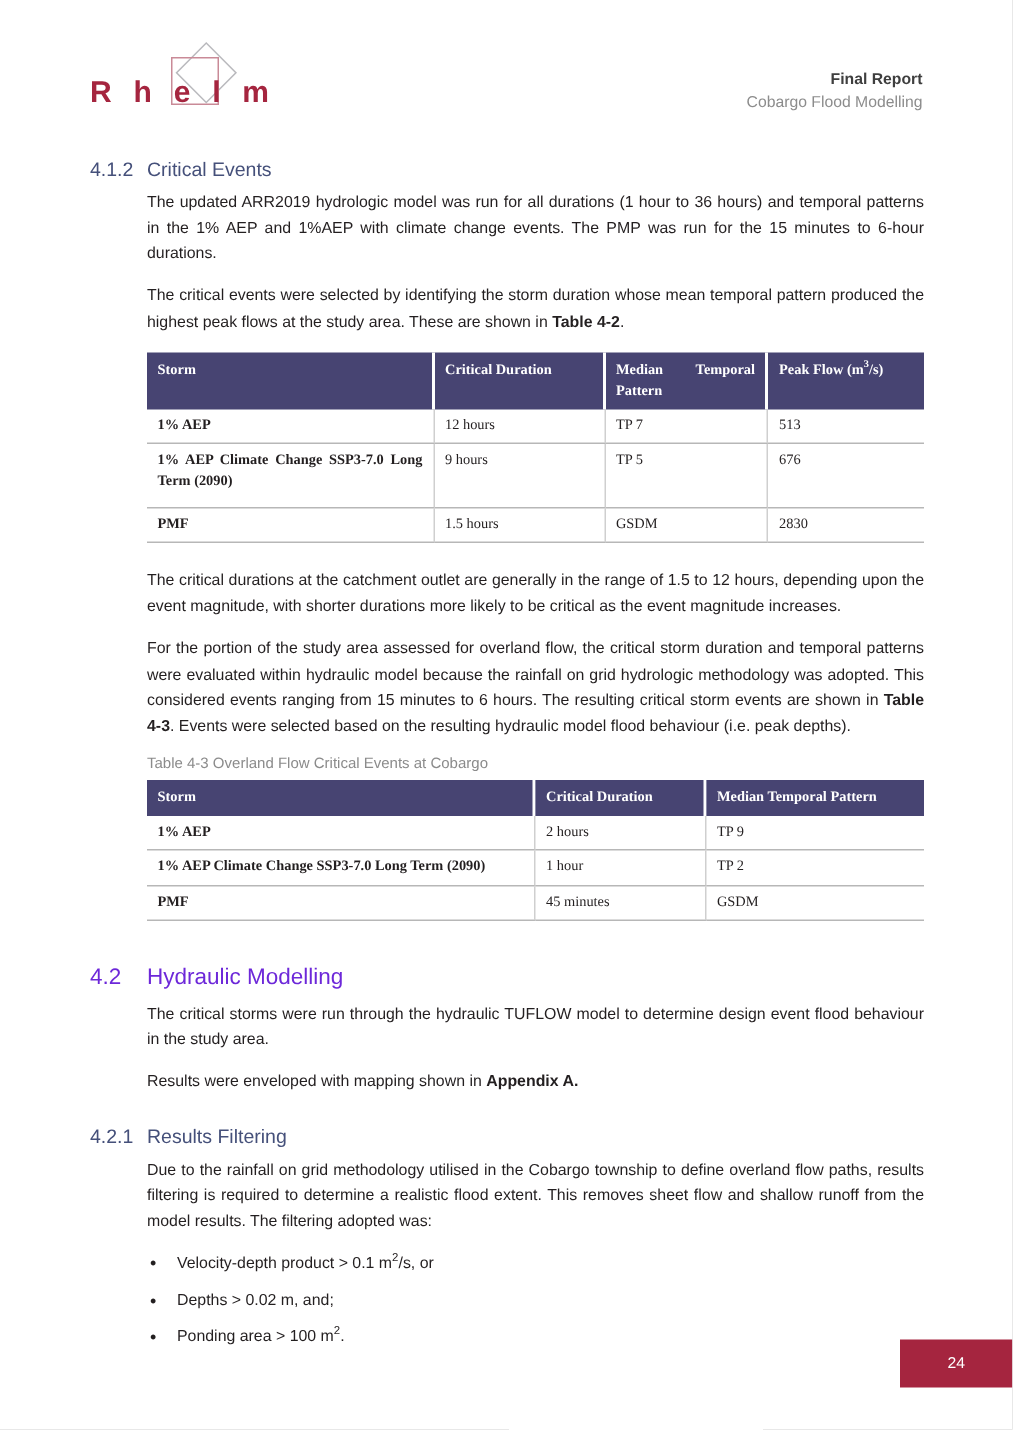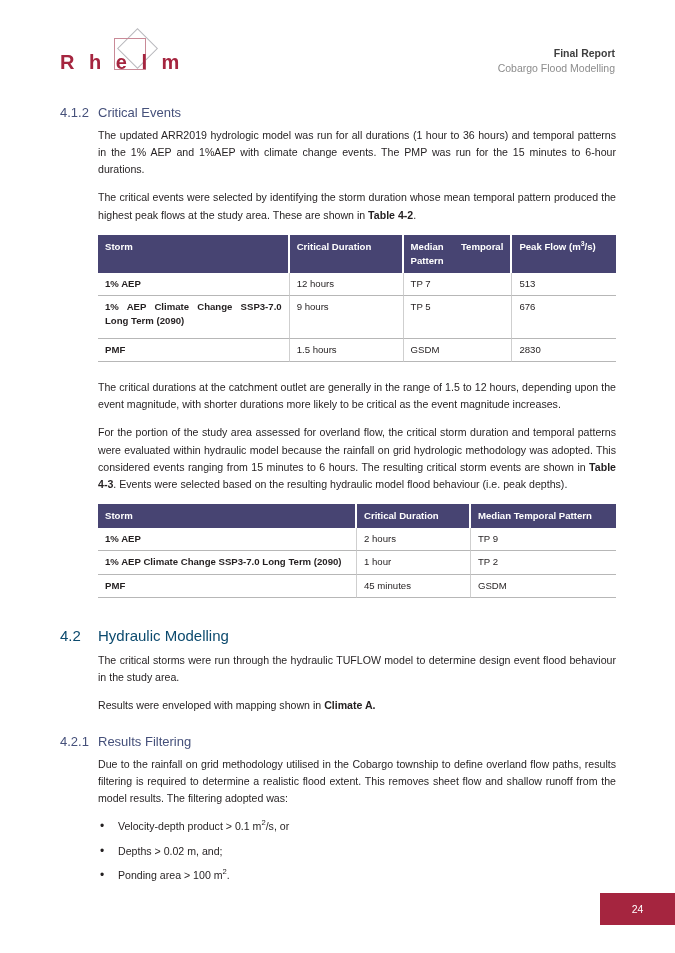--- a/index.html
+++ b/index.html
@@ -100,21 +100,21 @@
   }
   h3.sec-h3 .num {
     display: inline-block;
     width: 38px;
     flex: 0 0 38px;
   }
   h2.sec-h2 {
     margin: 0 0 8px 0;
     font-size: 15px;
     font-weight: normal;
-    color: #0c4a6e;
+    color: #6d28d9;
     display: flex;
   }
   h2.sec-h2 .num {
     display: inline-block;
     width: 38px;
     flex: 0 0 38px;
   }
 
   p.body {
     margin: 0 0 11px 38px;
@@ -132,20 +132,21 @@
   }
 
   
   table.doc-table {
     margin-left: 38px;
     width: 518px;
     border-collapse: separate;
     border-spacing: 0;
     font-size: 9.6px;
     table-layout: fixed;
+    font-family: Liberation Serif, serif;
   }
   table.doc-table thead th {
     background: #474472;
     color: #ffffff;
     font-weight: bold;
     text-align: left;
     padding: 5px 7px;
     vertical-align: top;
     border-right: 2px solid #ffffff;
     line-height: 1.45;
@@ -276,20 +277,21 @@
         </tr>
       </tbody>
     </table>
 
     <div class="spacer-lg"></div>
 
     <p class="body">The critical durations at the catchment outlet are generally in the range of 1.5 to 12 hours, depending upon the event magnitude, with shorter durations more likely to be critical as the event magnitude increases.</p>
 
     <p class="body"><span>For the portion of the study area assessed for overland flow, the critical storm duration and temporal patterns were evaluated within hydraulic model because the rainfall on grid hydrologic methodology was adopted. This considered events ranging from 15 minutes to 6 hours. The resulting critical storm events are shown in </span><b>Table 4-3</b><span>.  Events were selected based on the resulting hydraulic model flood behaviour (i.e. peak depths).</span></p>
 
+    <div class="caption">Table 4-3 Overland Flow Critical Events at Cobargo</div>
     <table class="doc-table">
       <colgroup>
         <col style="width:50%">
           <col style="width:22%">
           <col style="width:28%">
       </colgroup>
       <thead>
         <tr>
           <th>Storm</th>
           <th>Critical Duration</th>
@@ -318,21 +320,21 @@
     <div class="spacer-lg"></div>
     <div class="spacer-md"></div>
 
     <h2 class="sec-h2">
       <span class="num">4.2</span>
       <span>Hydraulic Modelling</span>
     </h2>
 
     <p class="body">The critical storms were run through the hydraulic TUFLOW model to determine design event flood behaviour in the study area.</p>
 
-    <p class="body"><span>Results were enveloped with mapping shown in </span><b>Climate A.</b></p>
+    <p class="body"><span>Results were enveloped with mapping shown in </span><b>Appendix A.</b></p>
 
     <div class="spacer-sm"></div>
 
     <h3 class="sec-h3">
       <span class="num">4.2.1</span>
       <span>Results Filtering</span>
     </h3>
 
     <p class="body">Due to the rainfall on grid methodology utilised in the Cobargo township to define overland flow paths, results filtering is required to determine a realistic flood extent. This removes sheet flow and shallow runoff from the model results. The filtering adopted was:</p>
 

